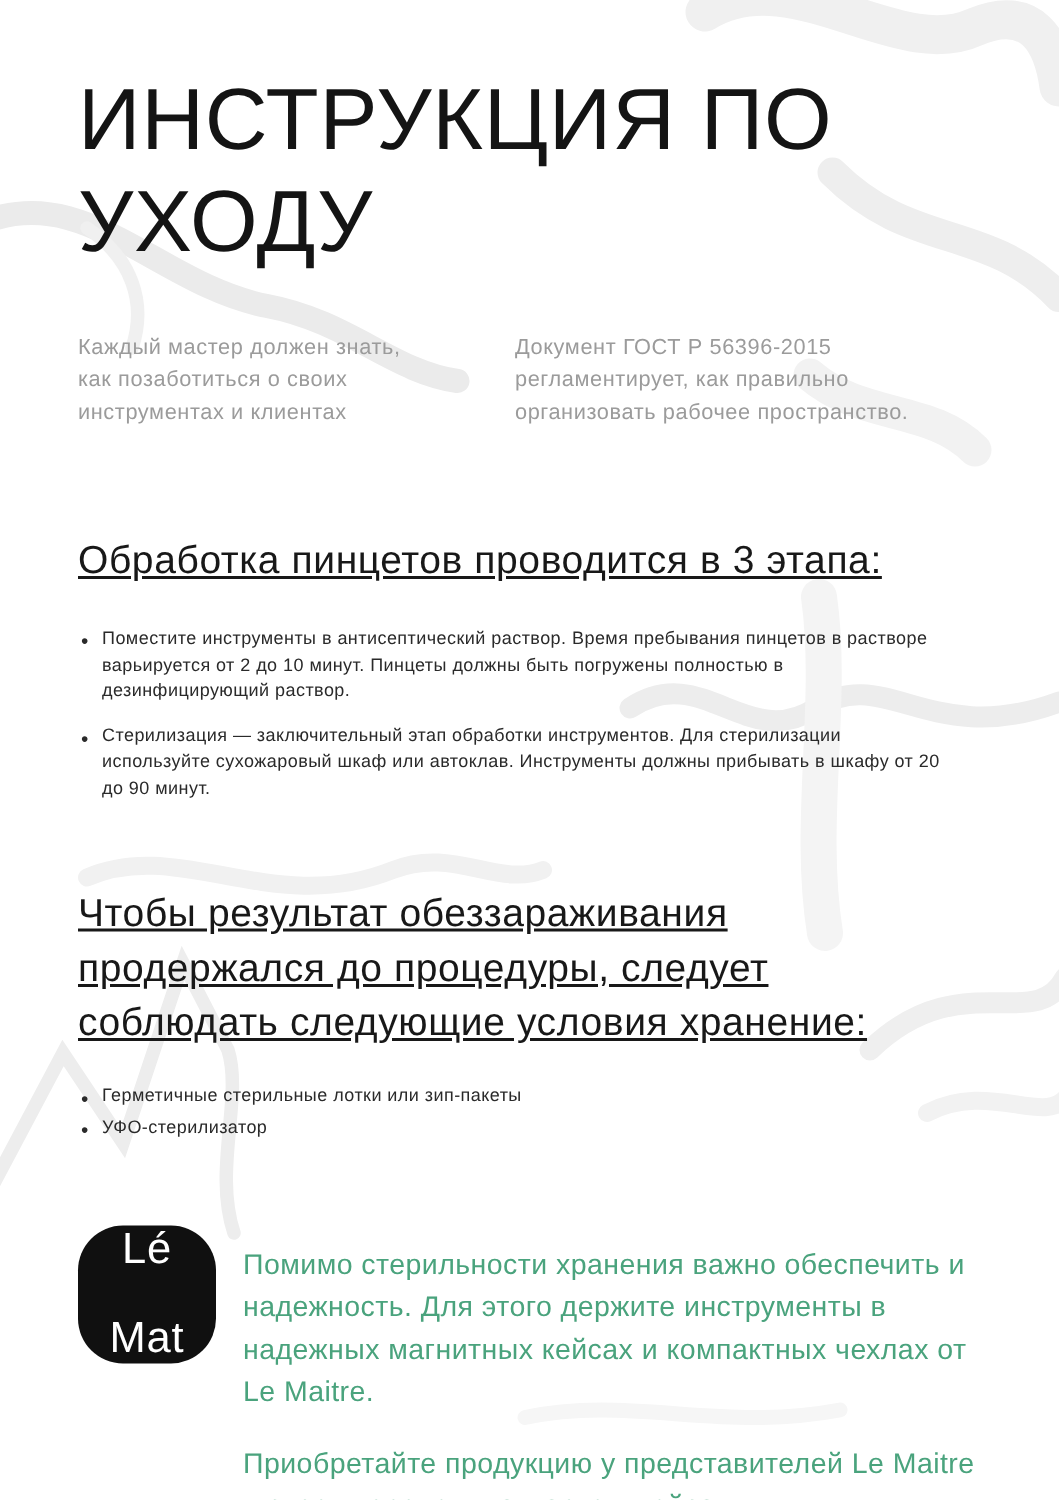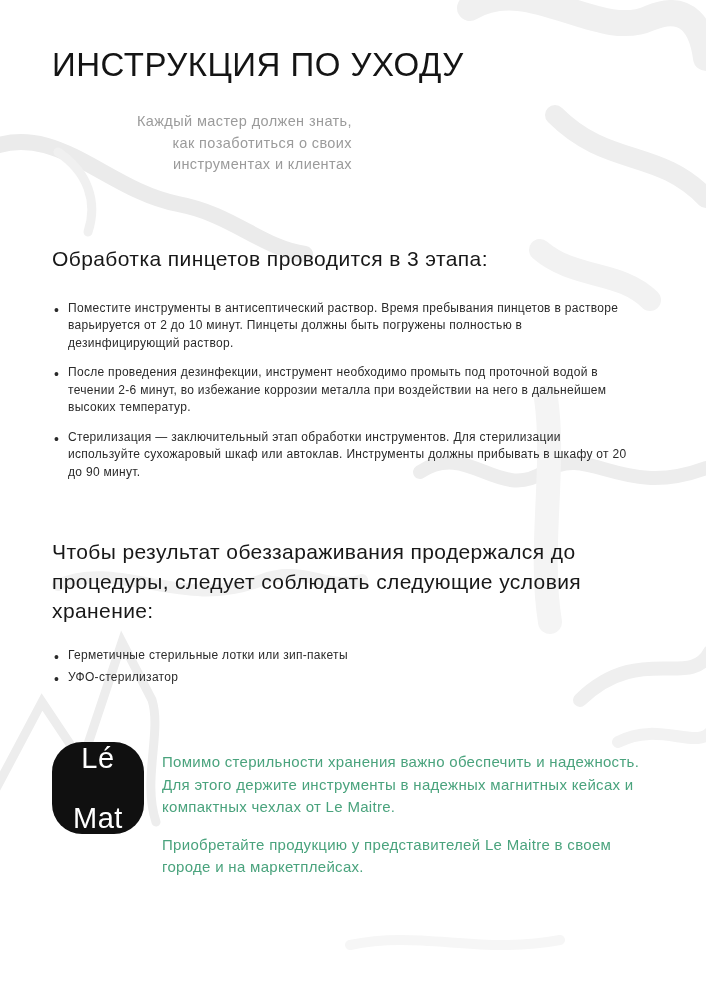--- a/index.html
+++ b/index.html
@@ -18,48 +18,48 @@
     pointer-events: none;
   }
   .page {
     position: relative;
     z-index: 1;
     padding: 26px 50px 0 52px;
     box-sizing: border-box;
     width: 706px; height: 1000px;
   }
   .title {
-    font-size: 33px;
+    font-size: 58px;
     line-height: 1.18;
     letter-spacing: 0.5px;
     color: #141414;
     font-weight: 400;
     margin-top: 20px;
   }
   .intro-row {
     display: flex;
     justify-content: space-between;
     margin-top: 26px;
   }
   .intro-col {
     font-size: 14.5px;
     line-height: 1.5;
     color: #9b9b9b;
     letter-spacing: 0.4px;
     white-space: pre-line;
-    text-align: right;
   }
   .intro-left { width: 300px; }
   .intro-right { width: 322px; }
   .section-heading {
-    font-size: 21px;
+    font-size: 26px;
     letter-spacing: 0.4px;
     color: #181818;
     line-height: 1.4;
     font-weight: 400;
+    text-decoration: underline;
   }
   .heading-1 { margin-top: 68px; }
   .heading-2 { margin-top: 56px; width: 590px; }
   ul.bullets {
     list-style: none;
     margin: 26px 0 0 0;
     padding: 0 0 0 16px;
   }
   ul.bullets li {
     position: relative;
@@ -98,21 +98,21 @@
     line-height: 1.12;
     letter-spacing: 0.5px;
     flex: 0 0 auto;
     margin-top: 6px;
   }
   .footer-notes {
     margin-left: 18px;
     width: 520px;
   }
   .footer-note {
-    font-size: 15px;
+    font-size: 19px;
     line-height: 1.5;
     letter-spacing: 0.3px;
     color: #4aa37d;
     margin-bottom: 15px;
   }
 </style>
 </head>
 <body>
 
 <svg class="bg-decor" viewBox="0 0 706 1000" xmlns="http://www.w3.org/2000/svg" aria-hidden="true">
@@ -135,27 +135,29 @@
 <div class="page">
 
   <h1 class="title">
     <span>ИНСТРУКЦИЯ ПО УХОДУ</span><br>
   </h1>
 
   <div class="intro-row">
     <div class="intro-col intro-left">Каждый мастер должен знать,
 как позаботиться о своих
 инструментах и клиентах</div>
+    <div class="intro-col intro-right">Документ ГОСТ Р 56396-2015
+регламентирует, как правильно
+организовать рабочее пространство.</div>
   </div>
 
   <h2 class="section-heading heading-1">Обработка пинцетов проводится в 3 этапа:</h2>
 
   <ul class="bullets">
     <li>Поместите инструменты в антисептический раствор. Время пребывания пинцетов в растворе варьируется от 2 до 10 минут. Пинцеты должны быть погружены полностью в дезинфицирующий раствор.</li>
-    <li>После проведения дезинфекции, инструмент необходимо промыть под проточной водой в течении 2-6 минут, во избежание коррозии металла при воздействии на него в дальнейшем высоких температур.</li>
     <li>Стерилизация — заключительный этап обработки инструментов. Для стерилизации используйте сухожаровый шкаф или автоклав. Инструменты должны прибывать в шкафу от 20 до 90 минут.</li>
   </ul>
 
   <h2 class="section-heading heading-2">Чтобы результат обеззараживания продержался до процедуры, следует соблюдать следующие условия хранение:</h2>
 
   <ul class="bullets bullets-compact">
     <li>Герметичные стерильные лотки или зип-пакеты</li>
     <li>УФО-стерилизатор</li>
   </ul>
 

